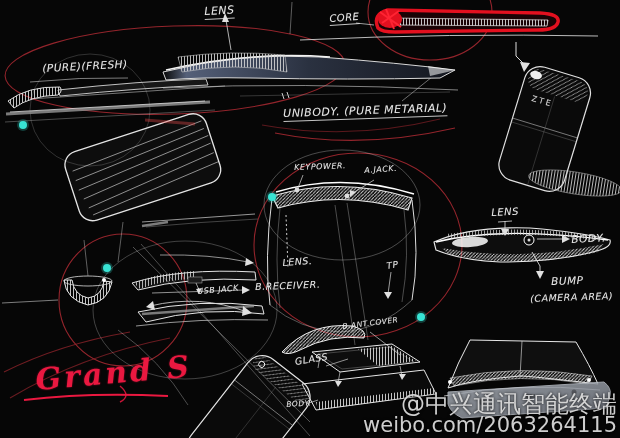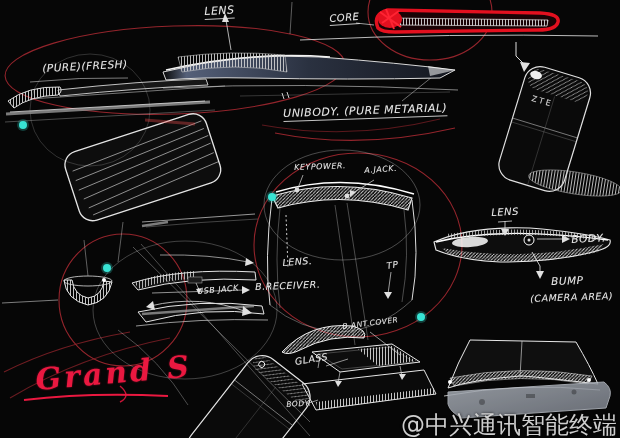--- a/index.html
+++ b/index.html
@@ -292,15 +292,16 @@
   <div class="lbl l-lensr">LENS</div>
   <div class="lbl l-bodyr">BODY.</div>
   <div class="lbl l-bump">BUMP</div>
   <div class="lbl l-camarea">(CAMERA AREA)</div>
   <div class="lbl l-glass">GLASS</div>
   <div class="lbl l-bodysm">BODY.</div>
   <div class="lbl l-sig">Grand S</div>
 
   <div class="watermark">
     <div class="wm1">@中兴通讯智能终端</div>
+    <div class="wm2">weibo.com/2063264115</div>
   </div>
 
 </div>
 
 </body></html>

